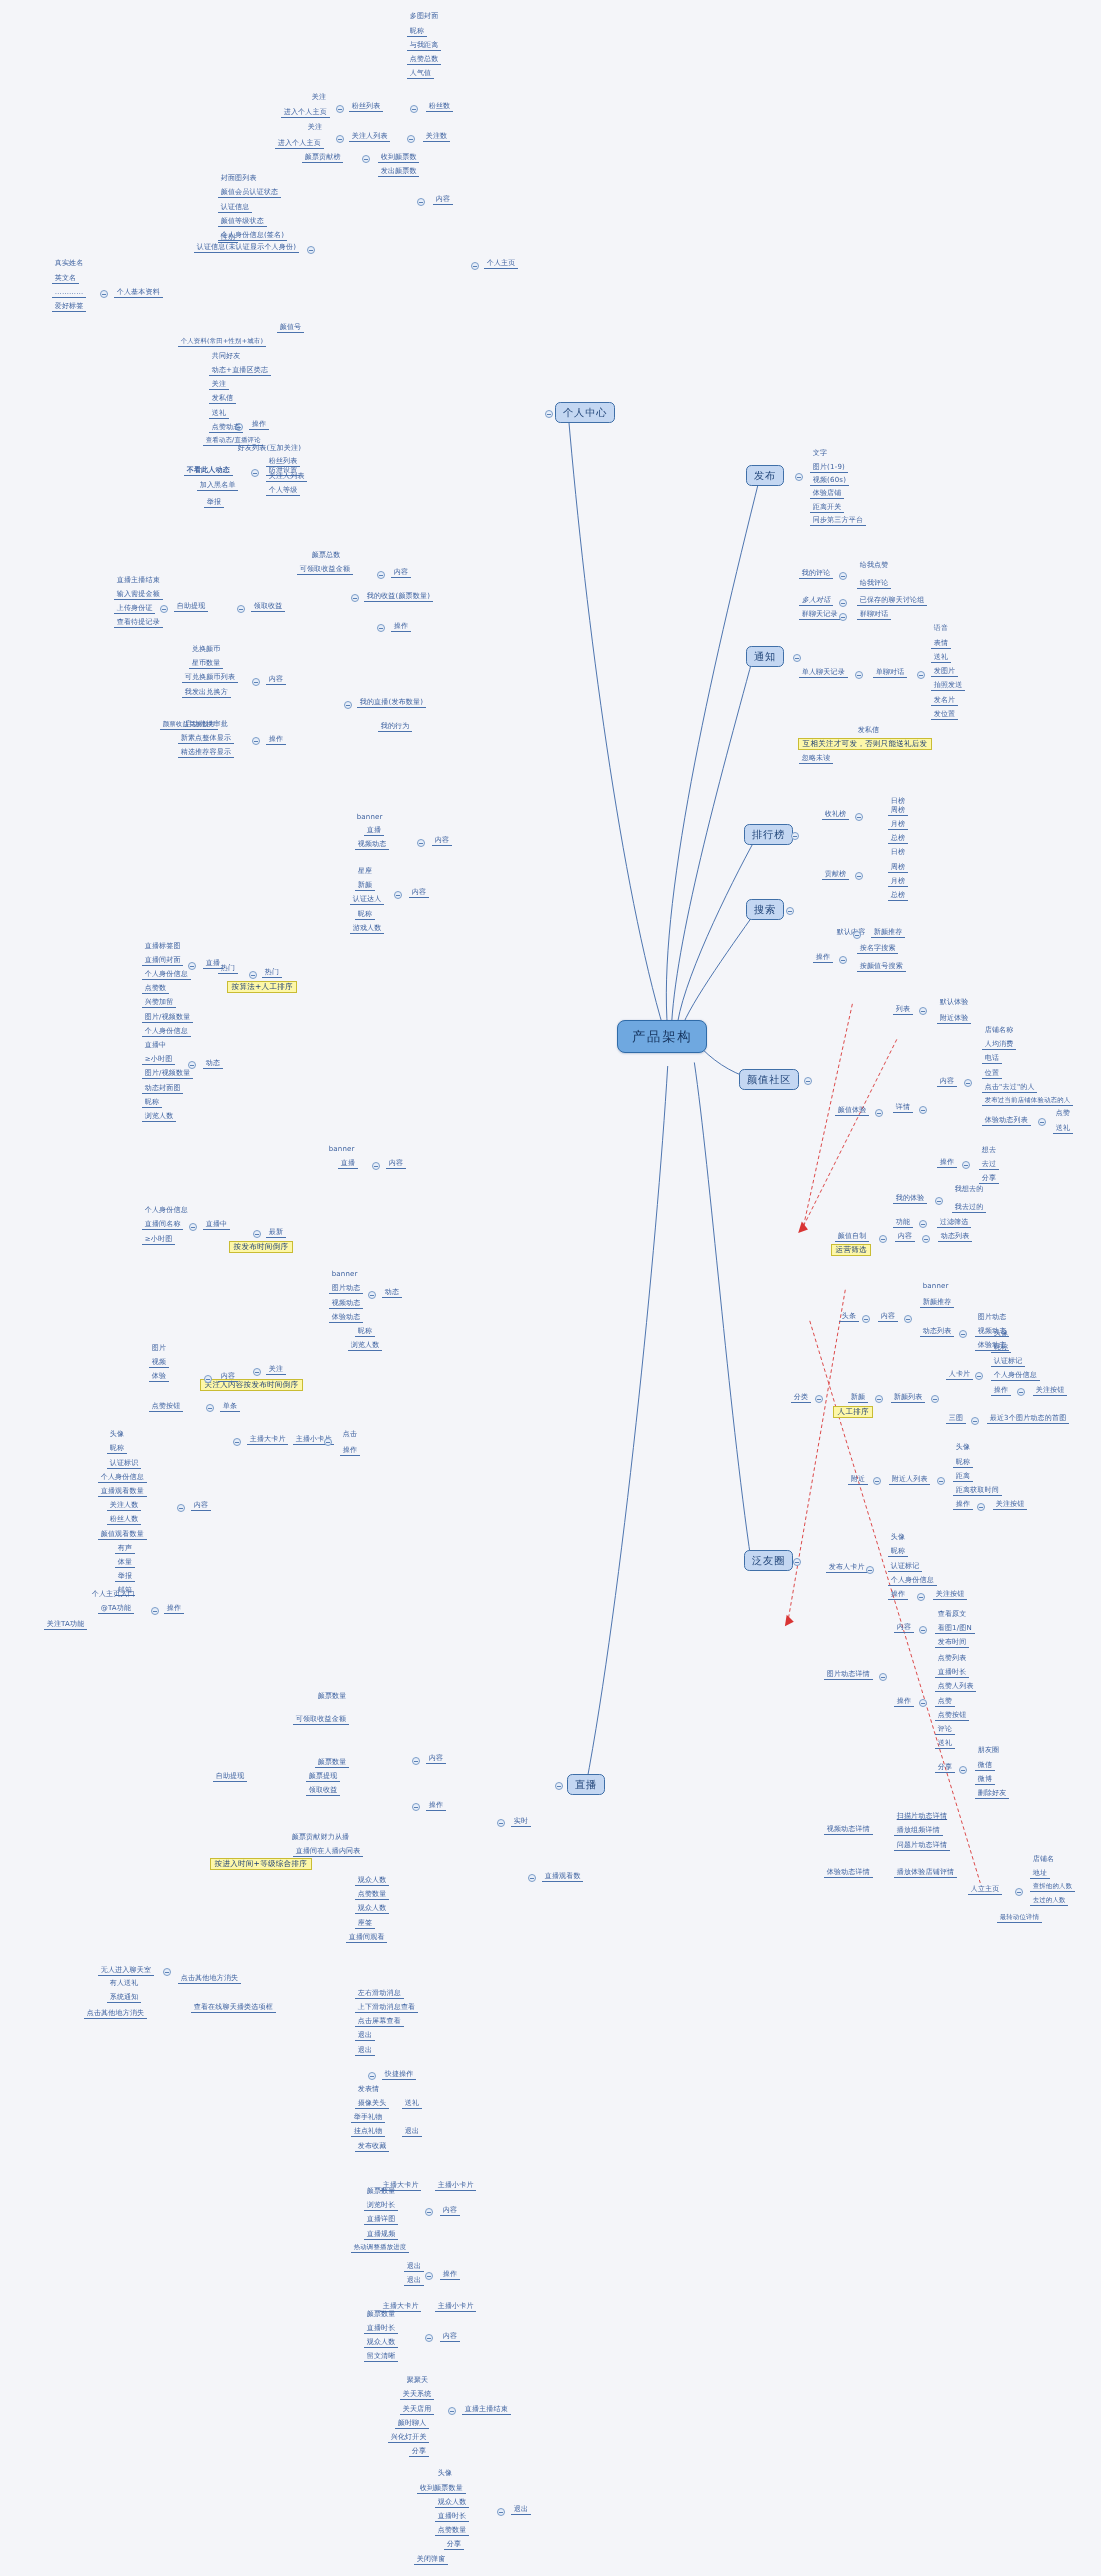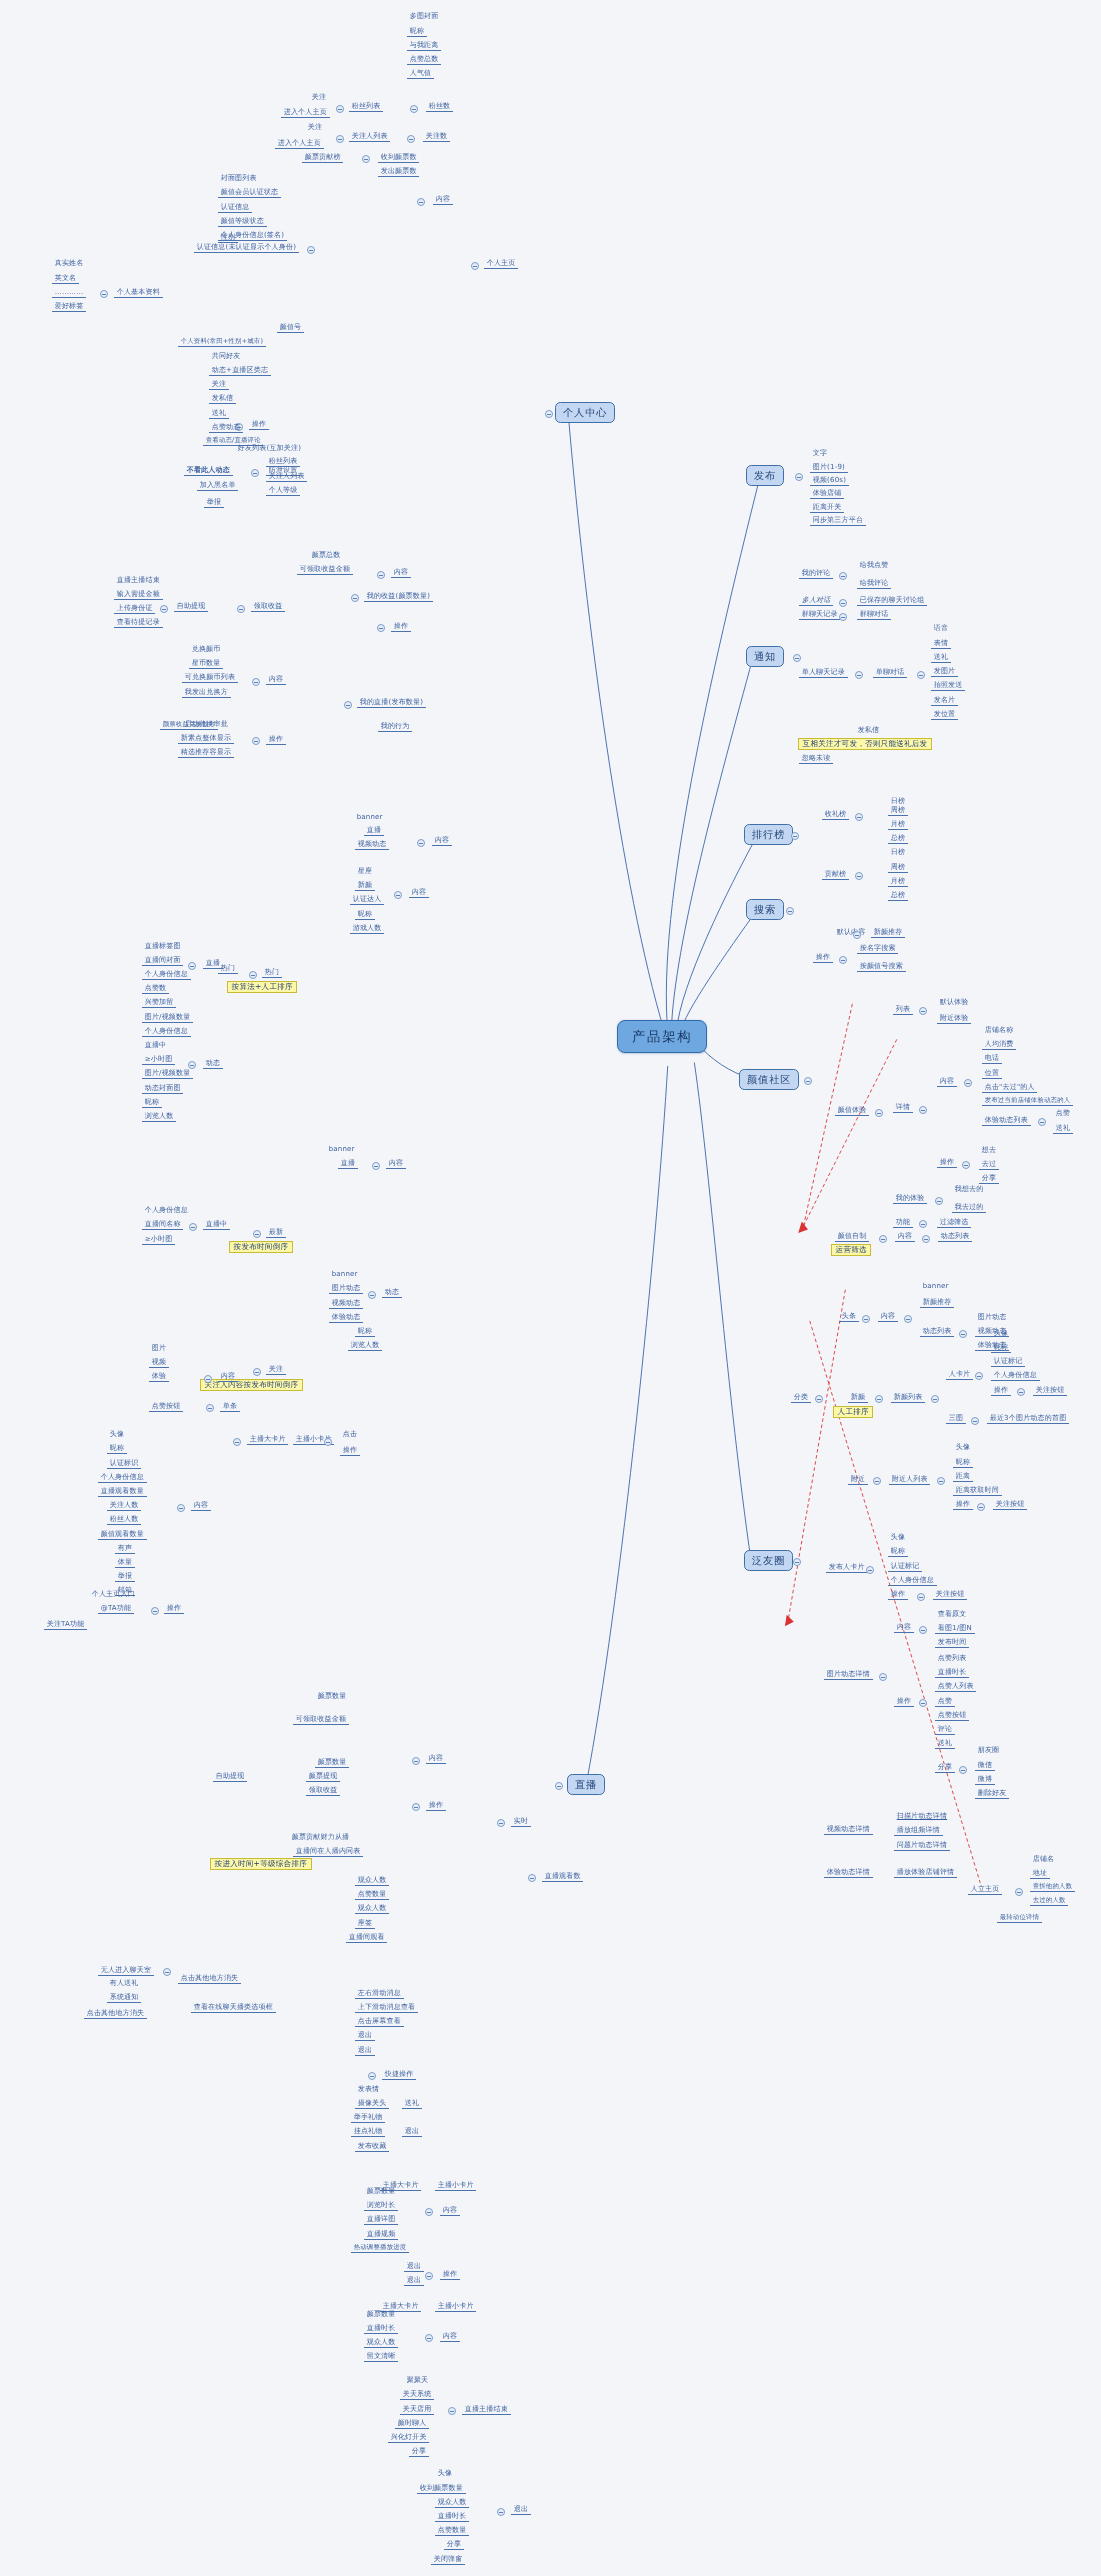--- a/index.html
+++ b/index.html
@@ -608,14 +608,14 @@
 <div class="node n-t" style="left:409px;top:2447px;">分享</div>
 
 <div class="node n-t" style="left:511px;top:2505px;">退出</div>
 <div class="tog" style="left:497px;top:2508px;"></div>
 <div class="node n-t nb" style="left:435px;top:2469px;">头像</div>
 <div class="node n-t" style="left:417px;top:2484px;">收到颜票数量</div>
 <div class="node n-t" style="left:435px;top:2498px;">观众人数</div>
 <div class="node n-t" style="left:435px;top:2512px;">直播时长</div>
 <div class="node n-t" style="left:435px;top:2526px;">点赞数量</div>
 <div class="node n-t" style="left:444px;top:2540px;">分享</div>
-<div class="node n-t" style="left:431px;top:2555px;">关闭弹窗</div>
+<div class="node n-t" style="left:414px;top:2555px;">关闭弹窗</div>
 
 
 </body></html>

